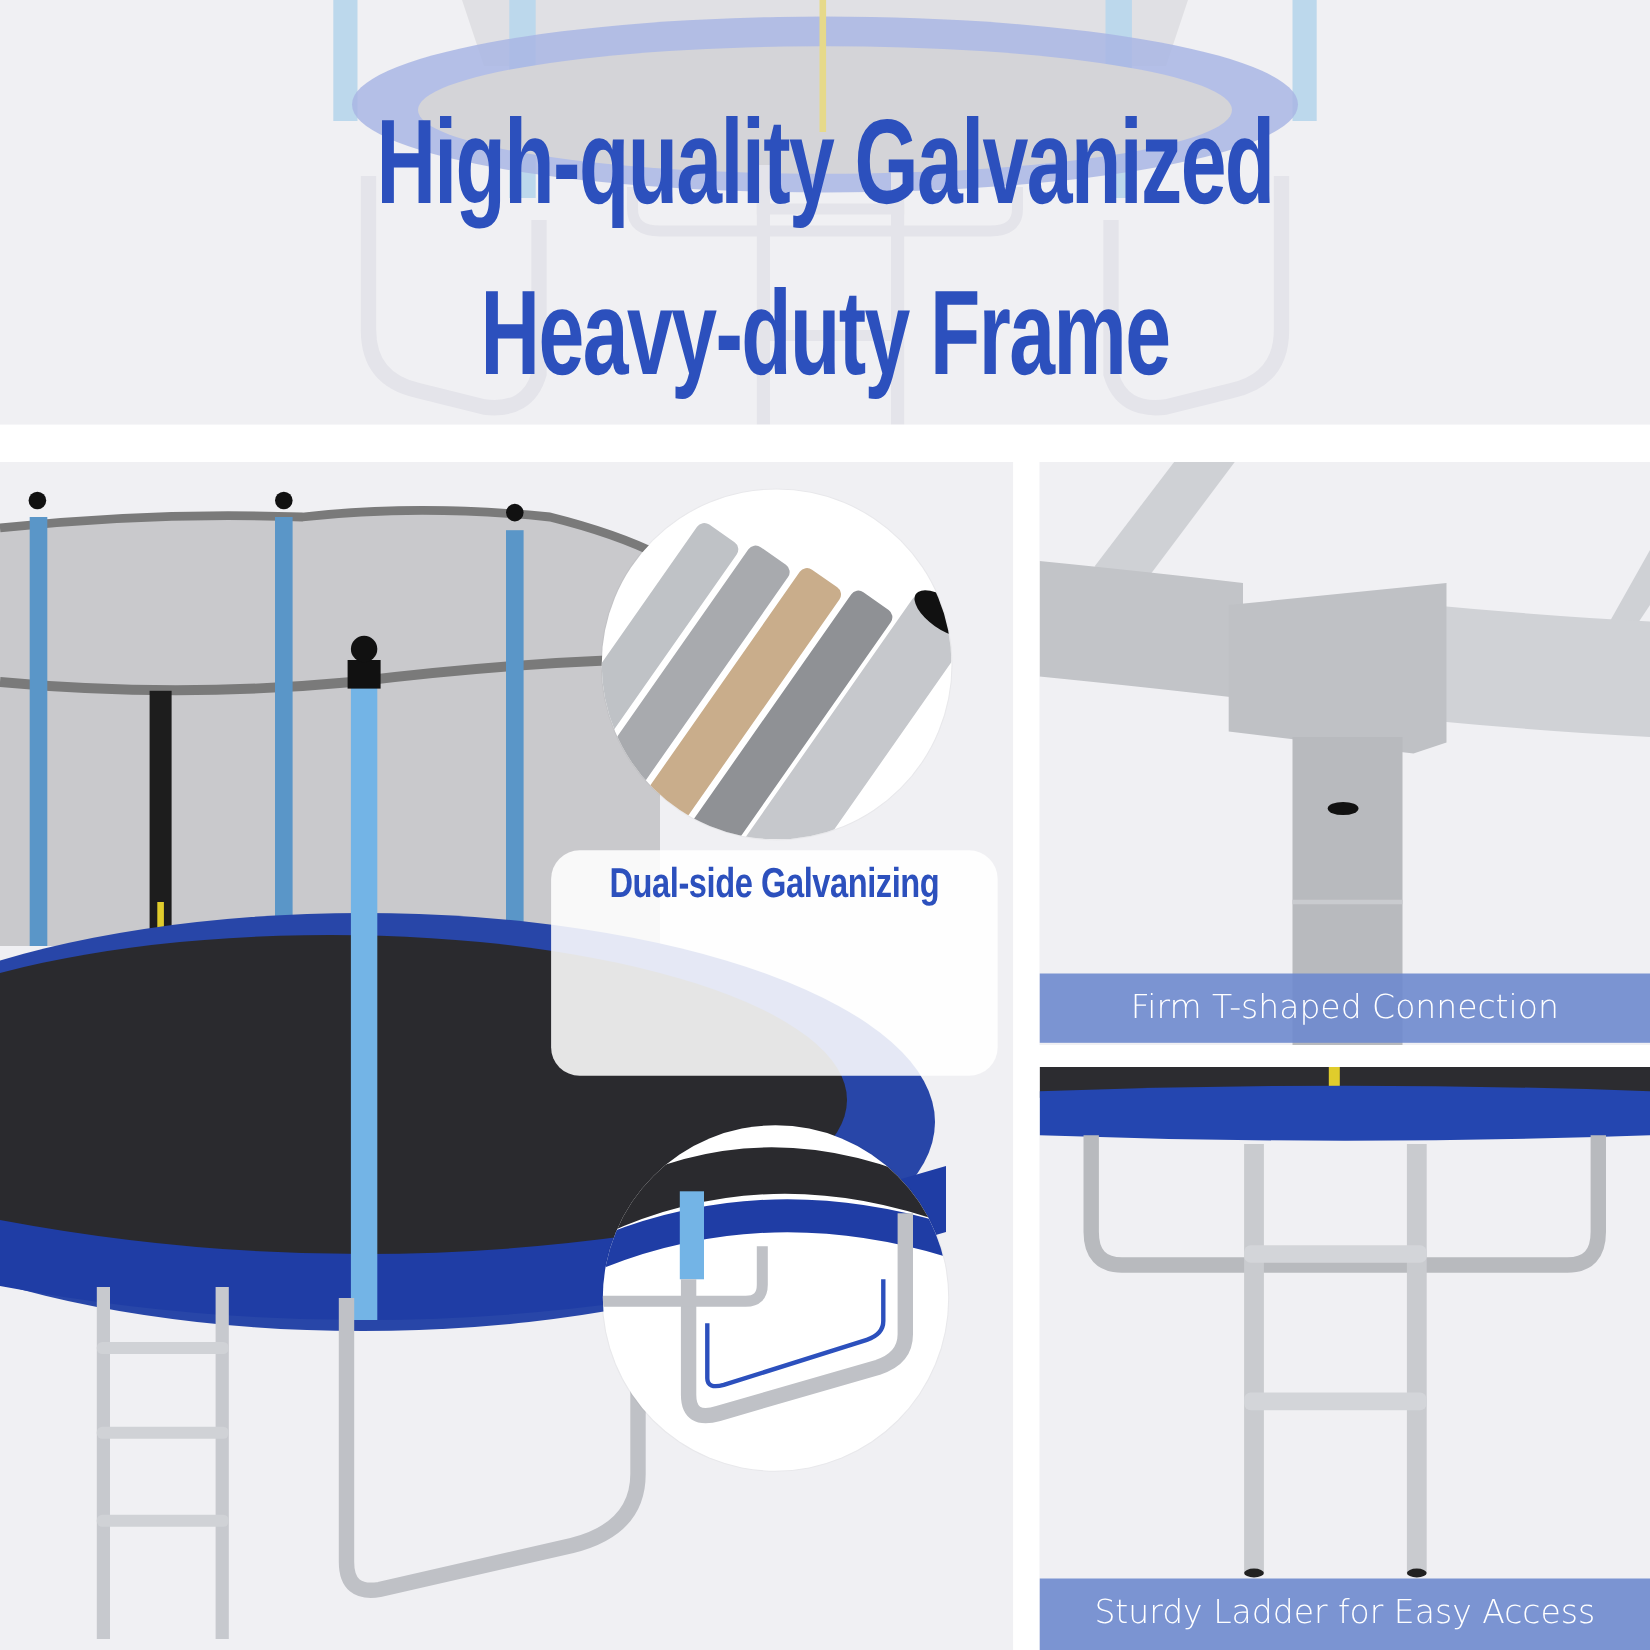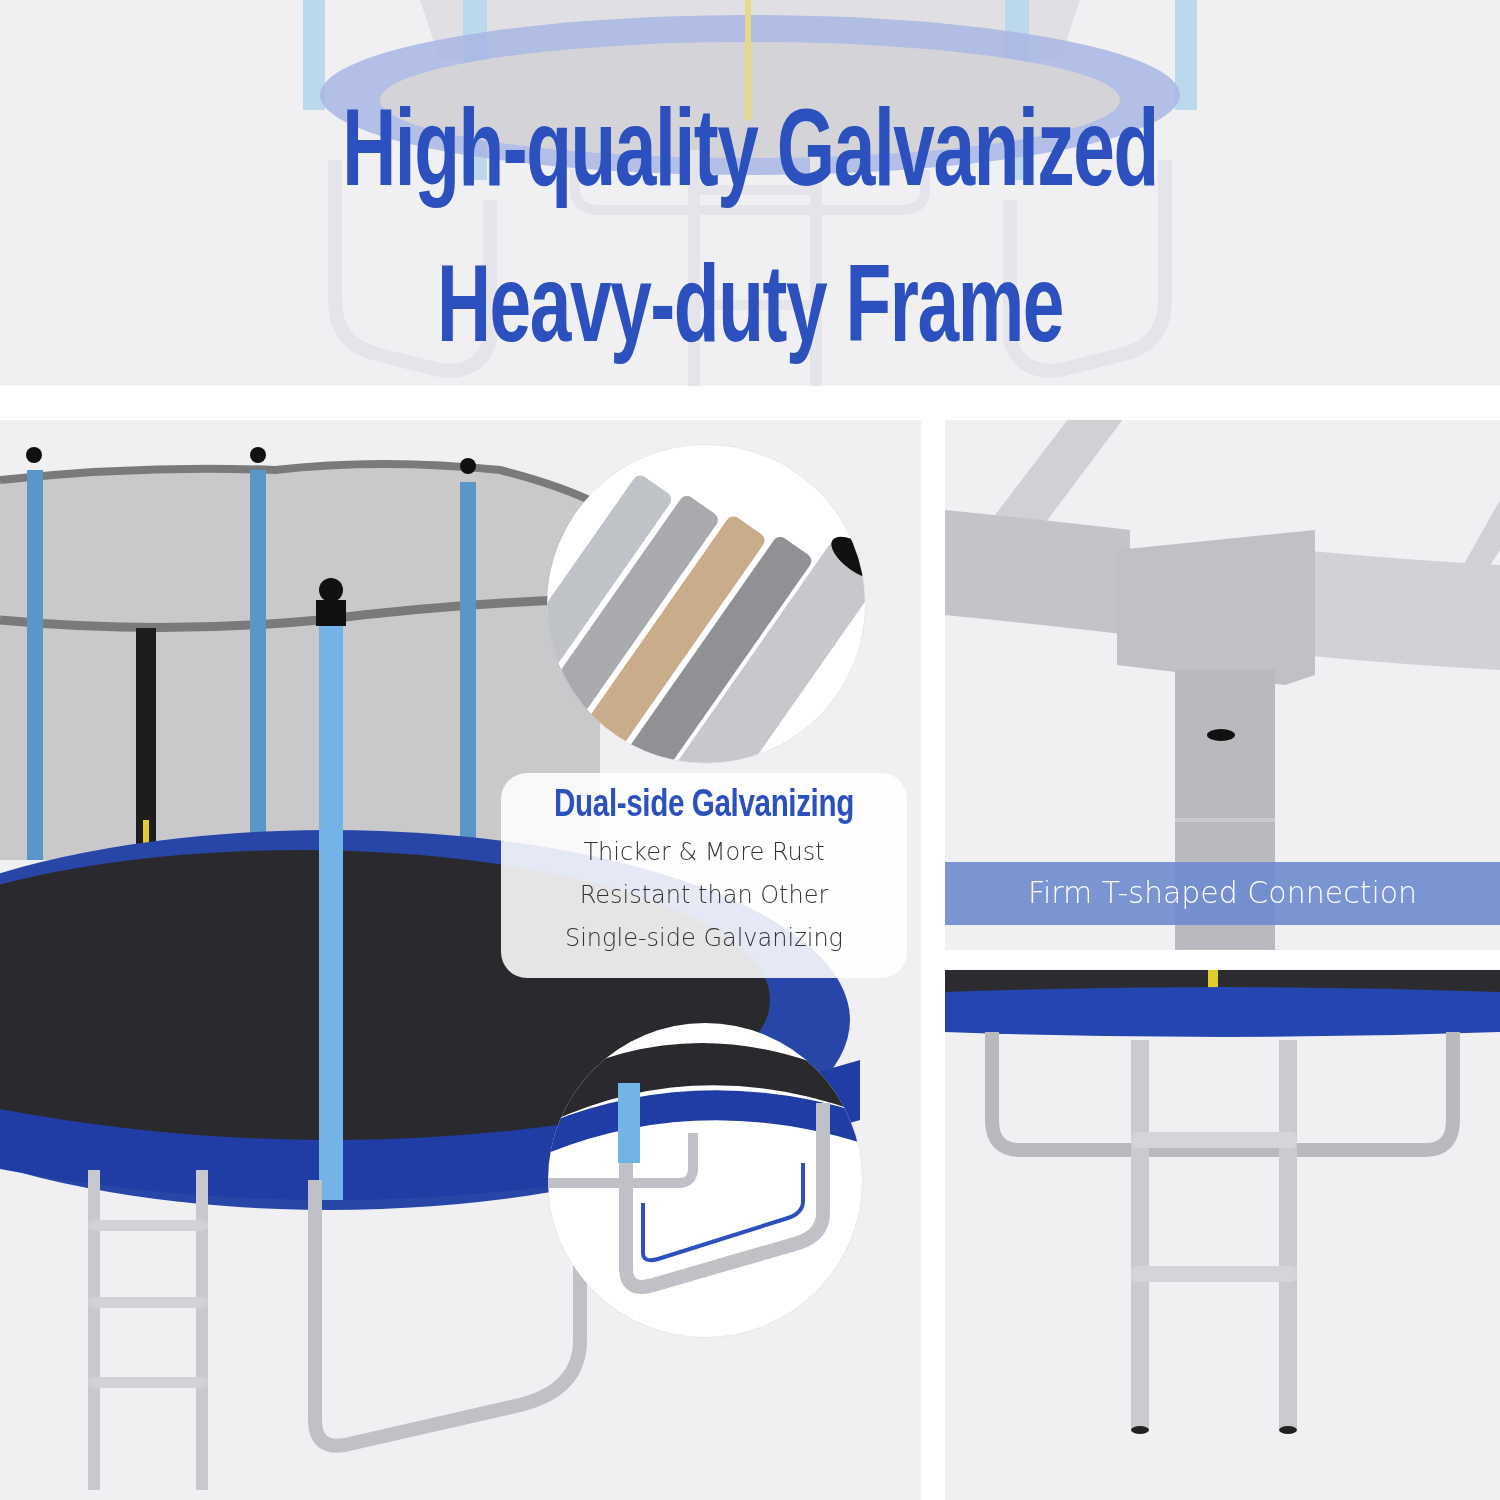--- a/index.html
+++ b/index.html
@@ -107,25 +107,20 @@
         <rect x="128" y="70" width="44" height="260" rx="8" fill="#c9ad8b"></rect>
         <rect x="178" y="60" width="44" height="270" rx="8" fill="#8f9195"></rect>
         <rect x="226" y="30" width="62" height="300" rx="10" fill="#c6c8cc"></rect>
         <ellipse cx="257" cy="34" rx="31" ry="14" fill="#111"></ellipse>
       </g>
     </svg>
   </div>
 
   <div class="card" style="left:501px; top:353px; width:406px; height:205px; padding-top:8px;">
     <span class="card-title" style="font-size:38px; line-height:44px;">Dual-side Galvanizing</span>
-    <div class="card-body" style="font-size:24px; line-height:43px; margin-top:6px;">
-      <span>Thicker &amp; More Rust</span>
-      <span>Resistant than Other</span>
-      <span>Single-side Galvanizing</span>
-    </div>
   </div>
 
   <div class="circle" style="left:548px; top:603px; width:314px; height:314px;">
     <svg width="314" height="314" viewBox="0 0 314 314">
       <path d="M0 60 Q150 -20 314 60 L314 90 Q150 30 0 100 Z" fill="#2a2a2e"></path>
       <path d="M0 100 Q150 40 314 90 L314 120 Q150 70 0 130 Z" fill="#1f3da5"></path>
       <rect x="70" y="60" width="22" height="80" fill="#73b4e6"></rect>
       <path d="M78 140 L78 245 Q78 270 105 262 L250 220 Q275 212 275 190 L275 80" stroke="#bfc1c6" stroke-width="14" fill="none"></path>
       <path d="M95 180 L95 230 Q95 240 110 236 L240 195 Q255 190 255 178 L255 140" stroke="#2c50bd" stroke-width="4" fill="none"></path>
       <path d="M0 160 L130 160 Q145 160 145 145 L145 110" stroke="#bfc1c6" stroke-width="10" fill="none"></path>
@@ -138,31 +133,34 @@
   <svg width="555" height="530" viewBox="0 0 555 530">
     <path d="M50 95 L130 -10 L185 -10 L95 110 Z" fill="#cfd1d5"></path>
     <path d="M510 160 L555 80 L555 130 L525 175 Z" fill="#cfd1d5"></path>
     <path d="M0 90 Q100 100 185 110 L185 215 Q100 205 0 195 Z" fill="#c2c4c8"></path>
     <path d="M355 130 Q460 140 555 145 L555 250 Q460 245 355 235 Z" fill="#d0d2d6"></path>
     <path d="M172 130 L370 110 L370 255 L340 265 L172 245 Z" fill="#bfc1c5"></path>
     <rect x="230" y="250" width="100" height="280" fill="#b8babe"></rect>
     <ellipse cx="276" cy="315" rx="14" ry="6" fill="#111"></ellipse>
     <path d="M230 400 L330 400" stroke="#c9cbcf" stroke-width="4"></path>
   </svg>
-  <div class="label-band" style="top:442px; height:63px; line-height:62px;text-align:center;">
+  <div class="label-band" style="top:465px; height:63px; line-height:62px;text-align:center;">
     <span>Firm T-shaped Connection</span>
   </div>
 </section>
 
 <section class="panel-right" style="top:970px; height:530px;">
   <svg width="555" height="530" viewBox="0 0 555 530">
     <rect x="0" y="0" width="555" height="28" fill="#2c2c30"></rect>
     <rect x="263" y="0" width="10" height="28" fill="#e0cc2c"></rect>
     <path d="M0 22 Q278 12 555 22 L555 62 Q278 72 0 62 Z" fill="#2446b0"></path>
     <path d="M47 62 L47 150 Q47 180 75 180 L480 180 Q508 180 508 150 L508 62" stroke="#b8babe" stroke-width="14" fill="none"></path>
     <rect x="186" y="70" width="18" height="390" fill="#c9cbcf"></rect>
     <rect x="334" y="70" width="18" height="390" fill="#c9cbcf"></rect>
     <rect x="186" y="162" width="166" height="16" rx="6" fill="#d3d5d9"></rect>
     <rect x="186" y="296" width="166" height="16" rx="6" fill="#d3d5d9"></rect>
     <ellipse cx="195" cy="460" rx="9" ry="4" fill="#222"></ellipse>
     <ellipse cx="343" cy="460" rx="9" ry="4" fill="#222"></ellipse>
   </svg>
+  <div class="label-band" style="top:465px; height:65px; line-height:62px;">
+    <span>Sturdy Ladder for Easy Access</span>
+  </div>
 </section>
 
 </body></html>

